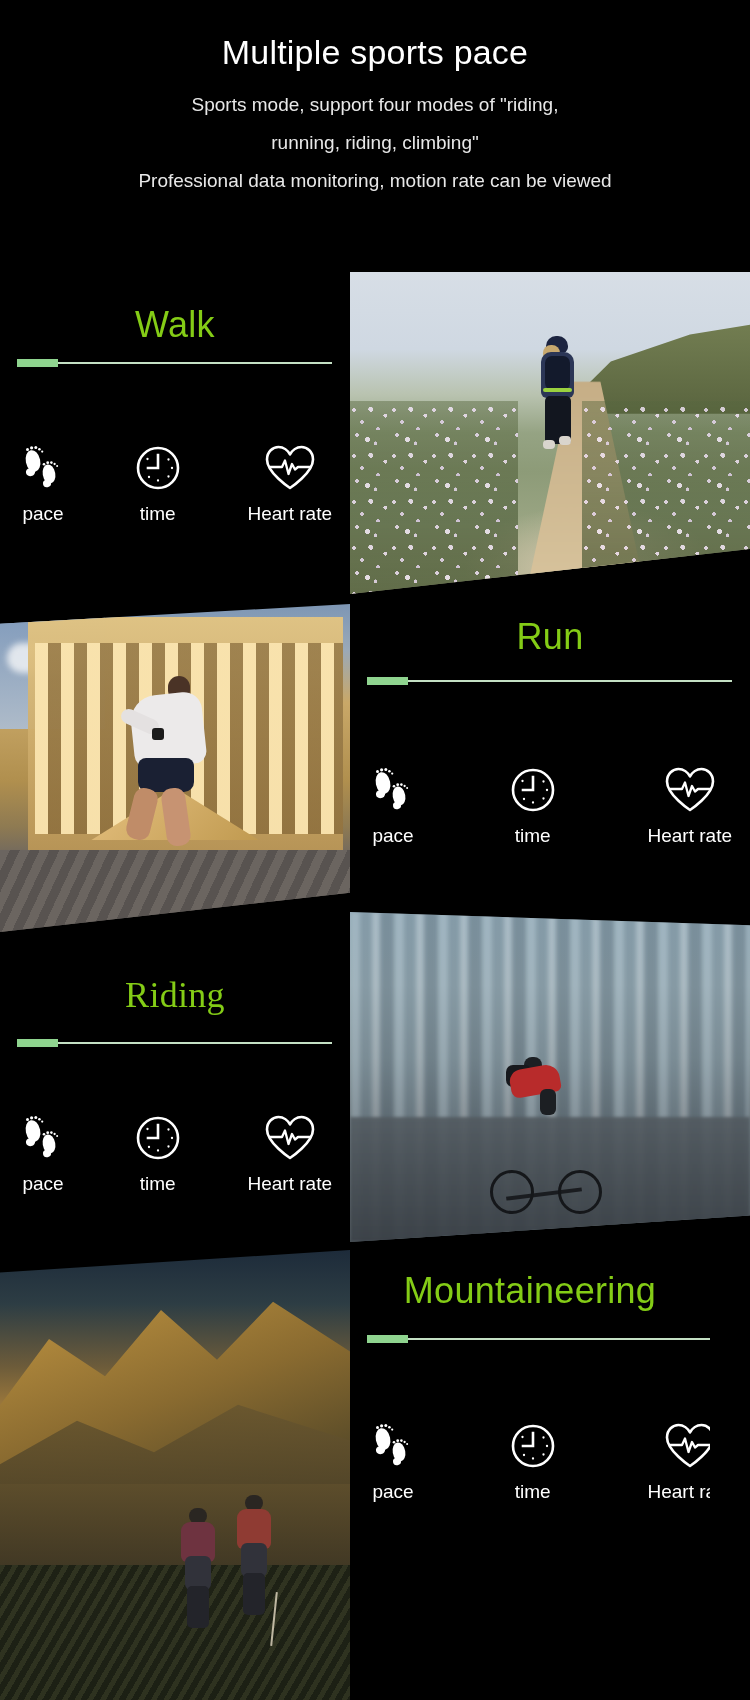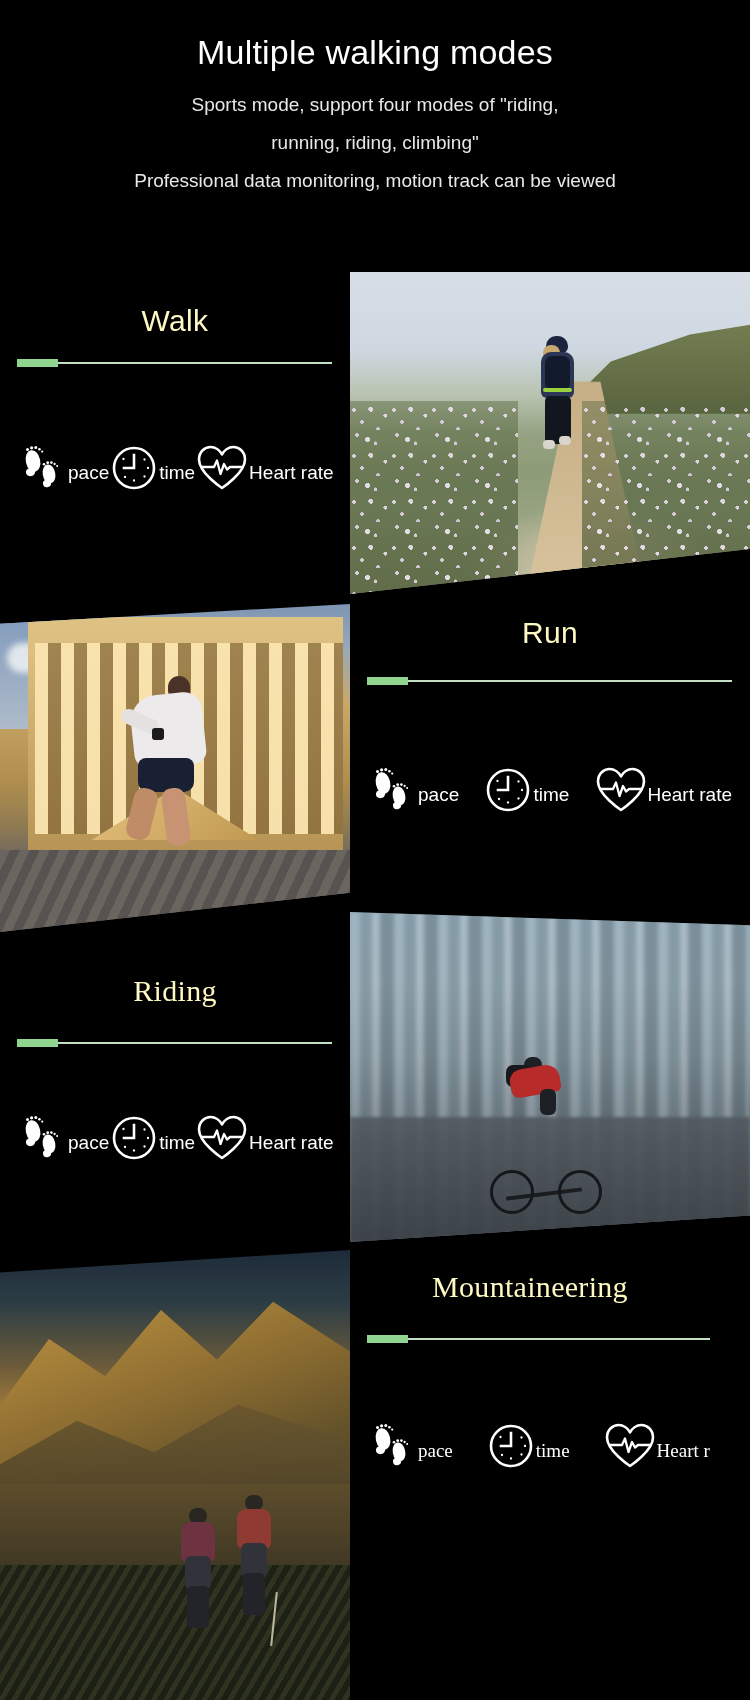--- a/index.html
+++ b/index.html
@@ -22,33 +22,33 @@
     font-size:19px; font-weight:400; color:#e8e8e8; line-height:38px;
     margin-top:14px;
   }
   .header .sub div { white-space:nowrap; }
 
   
   .panel { position:absolute; background:#000; overflow:hidden; }
 
   .panel-title {
     position:absolute; width:100%; text-align:center;
-    font-size:30px; font-weight:400; color:#fef9c3; letter-spacing:0.3px;
+    font-size:36px; font-weight:400; color:#84cc16; letter-spacing:0.3px;
     white-space:nowrap;
   }
 
   .divider { position:absolute; height:2px; background:#c4e0c4; }
   .divider .accent {
     position:absolute; left:0; top:-3px; width:41px; height:8px;
     background:#8fd48f; border-radius:0;
   }
 
   
   .metrics { position:absolute; display:flex; justify-content:space-between; align-items:flex-start; }
-  .metric { display:flex; align-items:center; }
+  .metric { display:flex; flex-direction:column; align-items:center; }
   .metric .glyph { height:52px; display:flex; align-items:center; justify-content:center; }
   .metric .mlabel {
     margin-top:9px; font-size:19px; color:#ffffff; font-weight:400; white-space:nowrap;
   }
 
   
   .photo { position:absolute; overflow:hidden; }
   .photo .inner { position:absolute; inset:0; }
 
   
@@ -192,25 +192,25 @@
   .pole { position:absolute; width:2px; height:54px; background:#cfc6b0; opacity:.9; }
 
   .footshape { display:block; }
 </style>
 </head>
 <body>
 
 <div class="page">
 
   <div class="header">
-    <h1>Multiple walking modes</h1>
+    <h1>Multiple sports pace</h1>
     <div class="sub">
       <div>Sports mode, support four modes of "riding,</div>
       <div>running, riding, climbing"</div>
-      <div>Professional data monitoring, motion track can be viewed</div>
+      <div>Professional data monitoring, motion rate can be viewed</div>
     </div>
   </div>
 
   <div class="photo photo-walk">
     <div class="inner">
       <div class="sky-walk"></div>
       <div class="hill-walk"></div>
       <div class="path-walk"></div>
       <div class="flowers"></div>
       <div class="walker">
@@ -450,21 +450,21 @@
       <div class="hiker b">
         <div class="hhead"></div>
           <div class="hpack"></div>
         <div class="hbody"></div>
           <div class="hlegs"></div>
       </div>
       <div class="pole" style="left:78%;bottom:12%;transform:rotate(6deg);"></div>
     </div>
   </div>
 
-  <div class="panel" style="left:350px;top:1242px;width:360px;height:458px;font-family:Liberation Serif, serif;">
+  <div class="panel" style="left:350px;top:1242px;width:360px;height:458px;">
     <div class="panel-title" style="top:28px;">Mountaineering</div>
     <div class="divider" style="left:17px;top:96px;width:365px;">
       <div class="accent"></div>
     </div>
     <div class="metrics" style="left:18px;top:178px;width:364px;">
 
       <div class="metric">
         <span class="glyph">
           <svg width="50" height="50" viewBox="0 0 50 50">
             <ellipse cx="15" cy="18" rx="7.2" ry="11" fill="#fff" transform="rotate(-12 15 18)"></ellipse>

